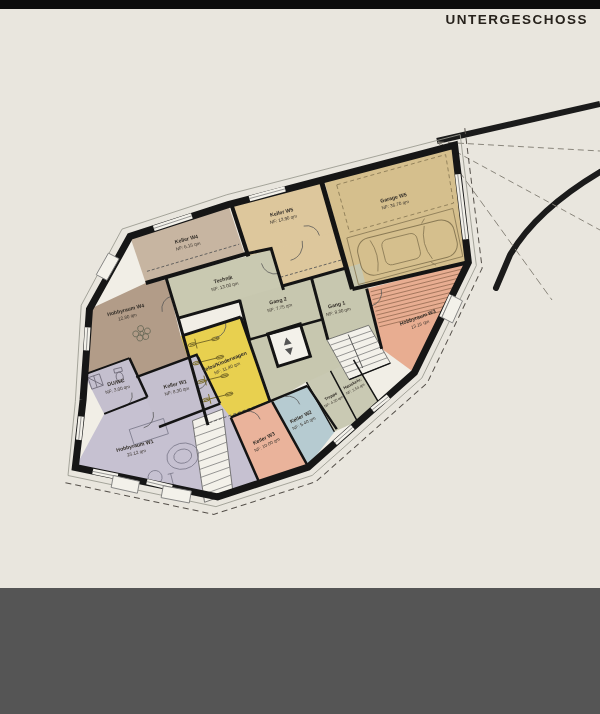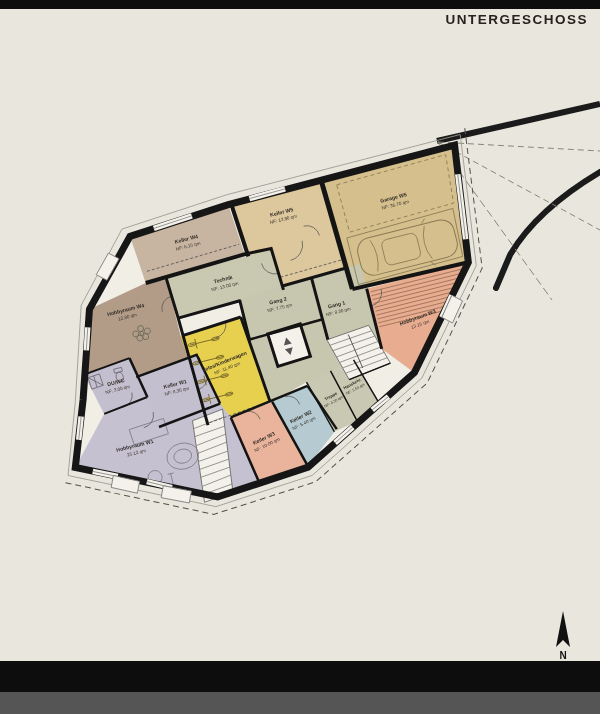--- a/index.html
+++ b/index.html
@@ -1,16 +1,16 @@
 <!DOCTYPE html>
 <html><head>
 <meta charset="utf-8">
 <style>
   html,body{margin:0;padding:0;background:#555;}
-  .stage{width:600px;height:692px;position:relative;margin:0 auto;
+  .stage{width:600px;height:588px;position:relative;margin:0 auto;
          font-family:"Liberation Sans", sans-serif;}
   svg{display:block;}
   text{font-family:"Liberation Sans", sans-serif;}
   .room-name{font-size:5.2px;font-weight:700;fill:#332e28;}
   .room-area{font-size:4.6px;font-weight:400;fill:#3c362f;}
   .room-name.small{font-size:4.2px;}
   .room-area.small{font-size:3.8px;}
   .title-text{font-size:13.5px;font-weight:600;letter-spacing:1.5px;fill:#27221c;}
   .north-label{font-size:10px;font-weight:700;fill:#111;}
 </style>

